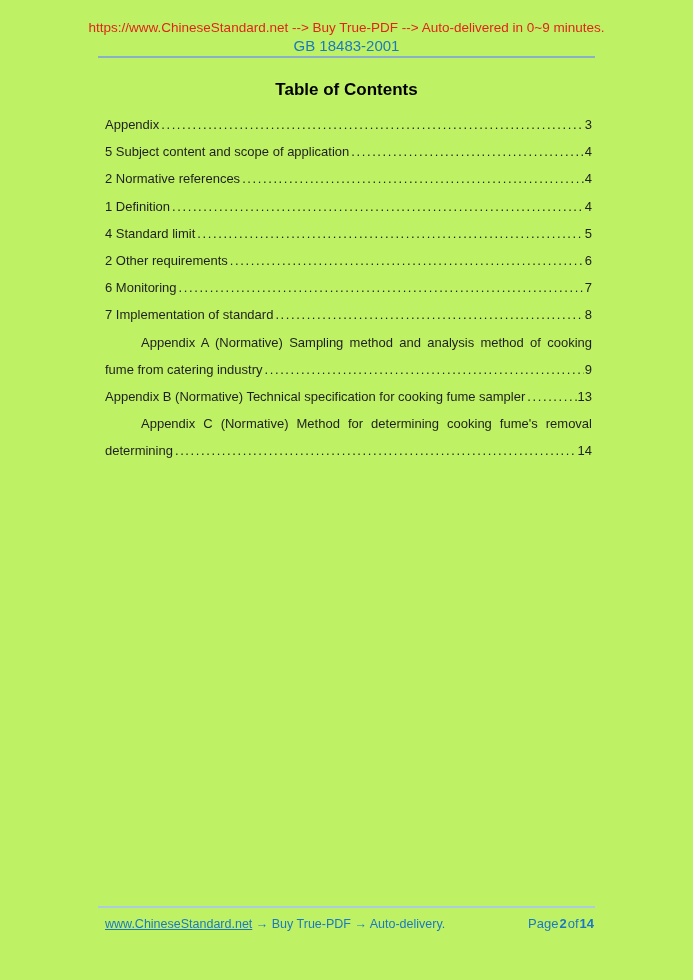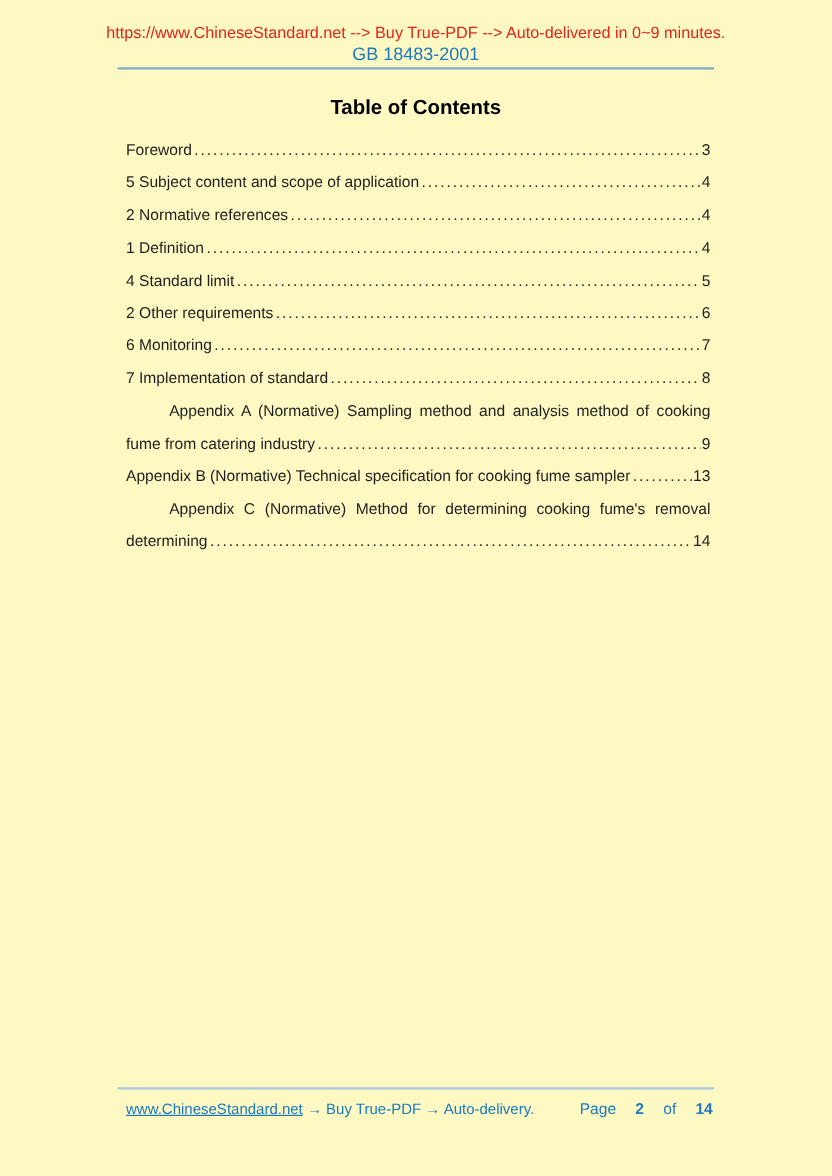--- a/index.html
+++ b/index.html
@@ -10,21 +10,21 @@
     --text: #1f1f1f;
     --title: #000000;
   }
   * { margin: 0; padding: 0; box-sizing: border-box; }
   html, body { background: #ffffff; }
   body { font-family: "Liberation Sans", sans-serif; }
   .page {
     position: relative;
     width: 693px;
     height: 980px;
-    background: #fef9c3;
+    background: #bef264;
     overflow: hidden;
   }
   .promo {
     position: absolute;
     top: 20px; left: 0; right: 0;
     text-align: center;
     color: var(--promo-red);
     font-size: 13.5px;
     line-height: 16px;
     white-space: nowrap;
@@ -104,42 +104,42 @@
     font-size: 12.5px;
     line-height: 18px;
   }
   .footer-link {
     text-decoration: underline;
     cursor: pointer;
     color: var(--link-blue);
   }
   .footer-right {
     display: inline-flex;
-    gap: 16px;
+    gap: 1px;
     align-items: baseline;
     font-size: 13px;
   }
   .footer-right b { font-weight: bold; }
 </style>
 </head>
 <body>
 
 <div class="page">
 
   <div class="promo">https://www.ChineseStandard.net --&gt; Buy True-PDF --&gt; Auto-delivered in 0~9 minutes.</div>
 
   <div class="docnum">GB 18483-2001</div>
 
   <div class="rule header-rule"></div>
 
   <h1 class="toc-title">Table of Contents</h1>
 
   <div class="toc">
       <div class="toc-row">
-        <span class="toc-text">Foreword</span>
+        <span class="toc-text">Appendix</span>
         <span class="toc-dots"></span>
         <span class="toc-page">3</span>
       </div>
       <div class="toc-row">
         <span class="toc-text">5 Subject content and scope of application</span>
         <span class="toc-dots"></span>
         <span class="toc-page">4</span>
       </div>
       <div class="toc-row">
         <span class="toc-text">2 Normative references</span>

